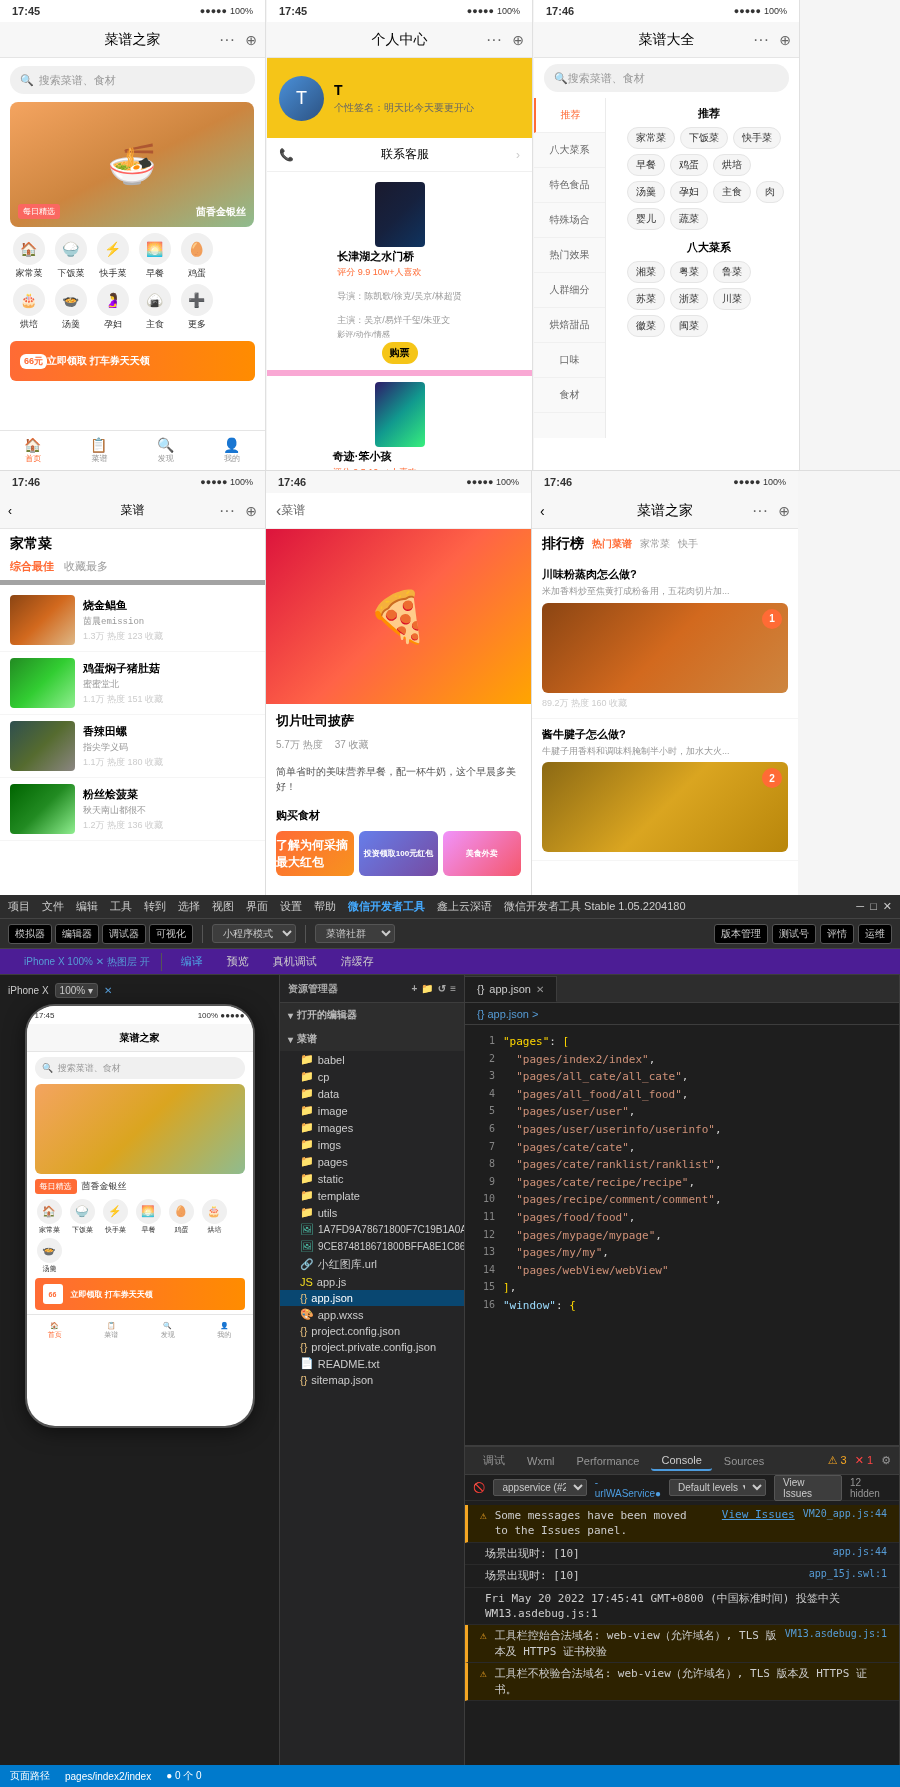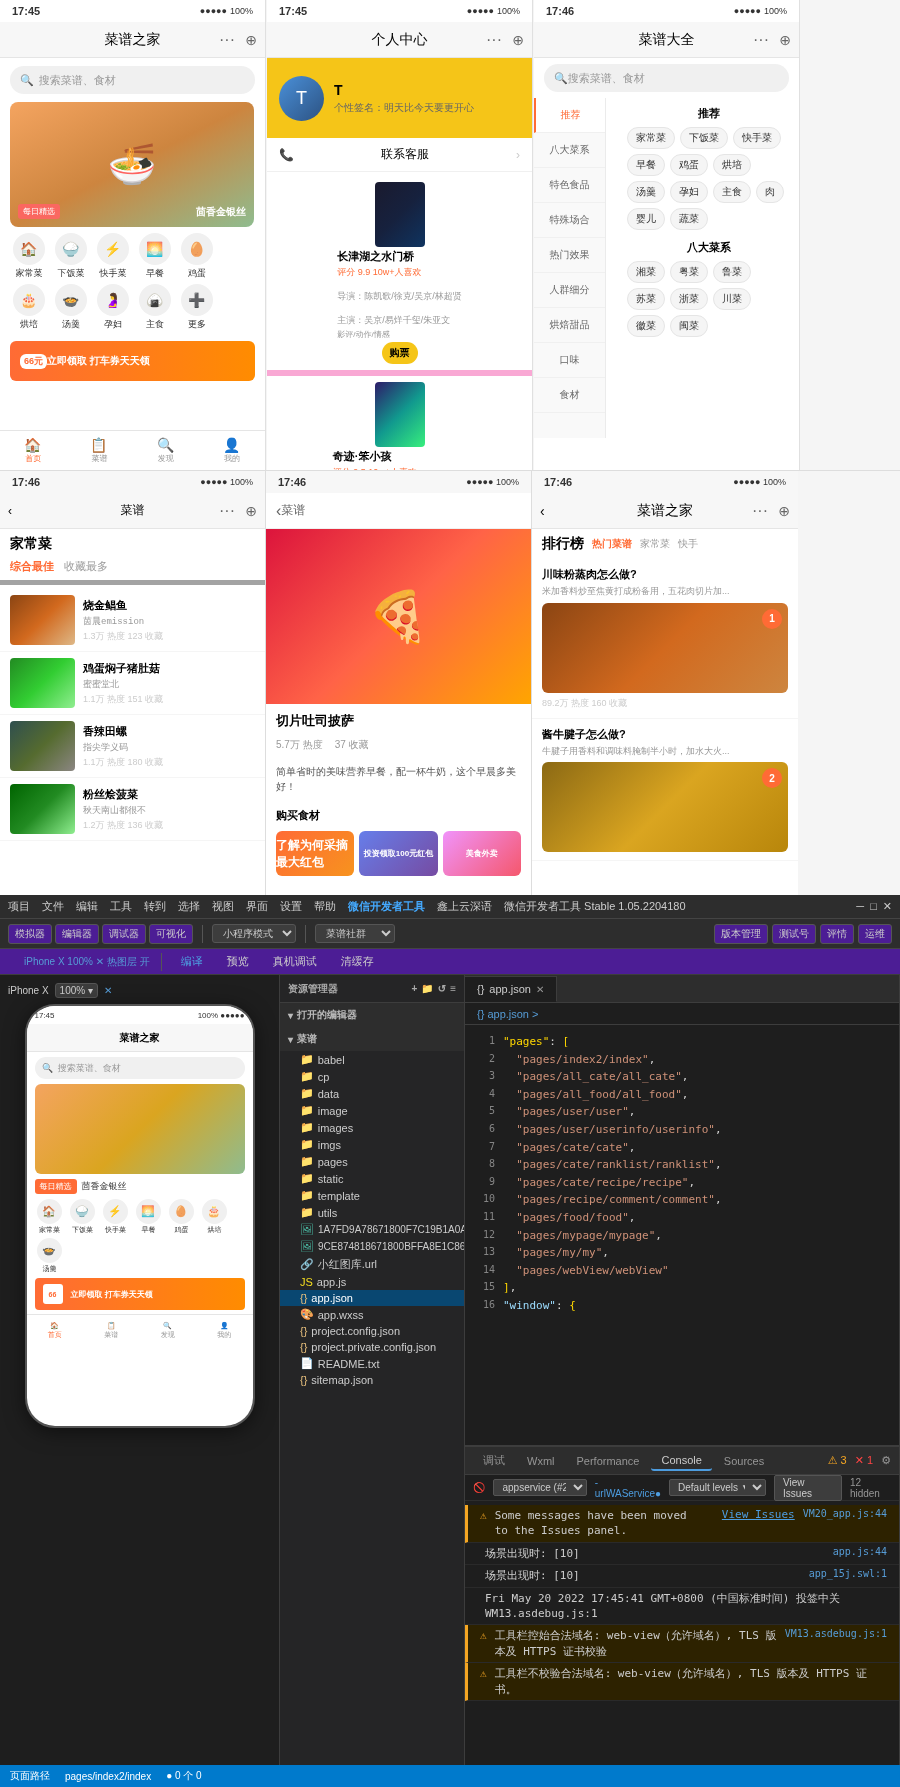--- a/index.html
+++ b/index.html
@@ -356,21 +356,21 @@
       background: #2d2d2d;
       display: flex; align-items: center;
       padding: 0 8px; gap: 6px;
       border-bottom: 1px solid #444;
     }
     .devtools-toolbar .tool-group {
       display: flex; gap: 3px;
     }
     .tool-btn {
       height: 20px; padding: 0 6px;
-      background: #4c1d95; border: 1px solid #555;
+      background: #000000; border: 1px solid #555;
       border-radius: 3px; color: #ccc; font-size: 10px;
       display: flex; align-items: center; gap: 2px;
       cursor: pointer;
     }
     .devtools-separator { width: 1px; height: 18px; background: #555; margin: 0 3px; }
     .simulator-selector {
       background: #3d3d3d; border: 1px solid #555;
       border-radius: 3px; color: #ccc; font-size: 10px;
       padding: 2px 6px; min-width: 80px;
     }

